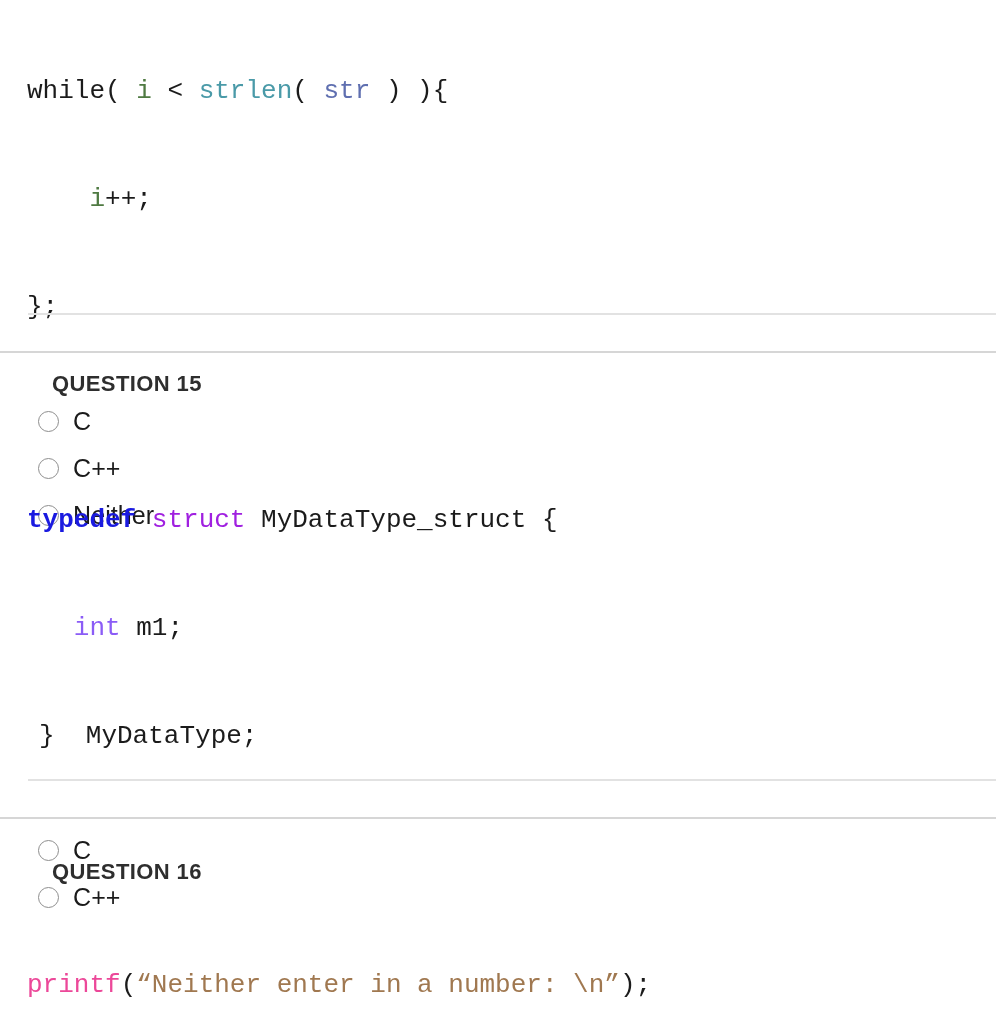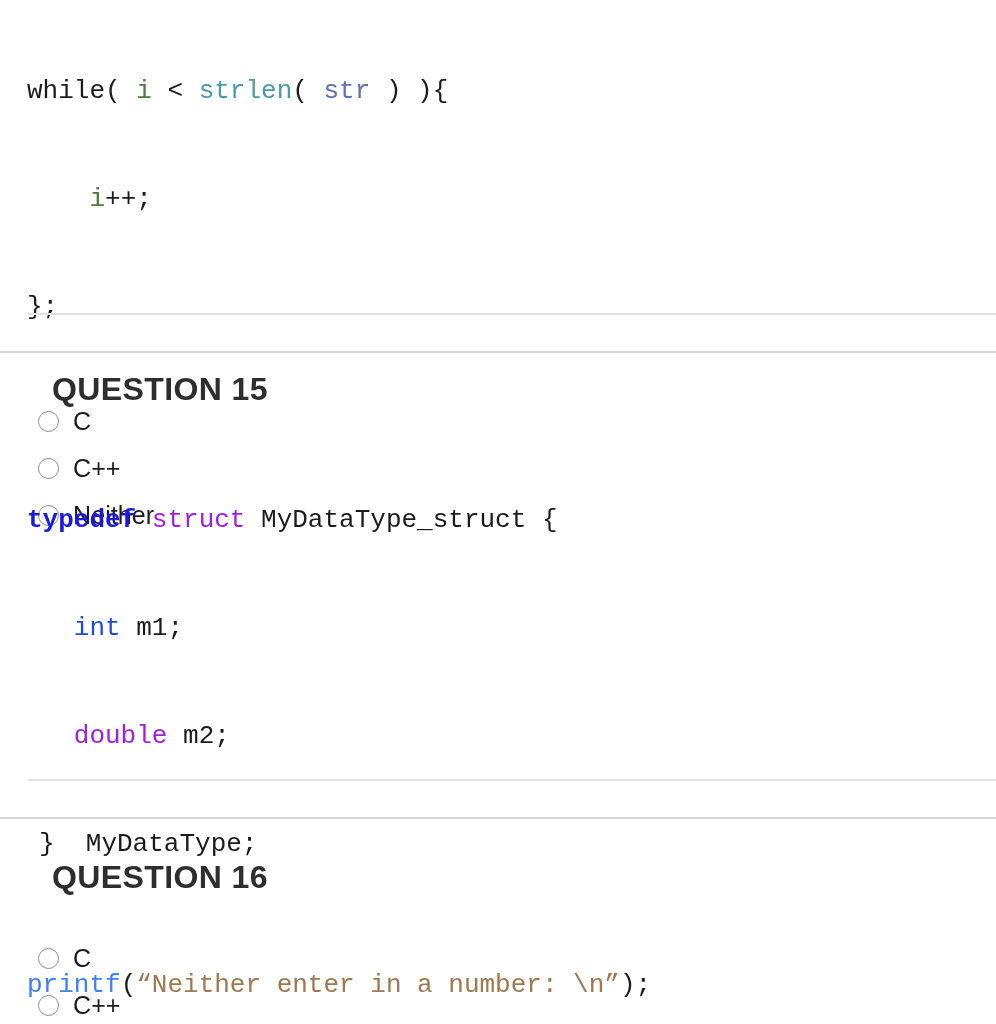--- a/index.html
+++ b/index.html
@@ -73,21 +73,21 @@
     height: 0;
     border-top: 2px solid #d6d6d6;
   }
 
   
   .q-header {
     position: absolute;
     left: 52px;
     font-family: "Liberation Sans", sans-serif;
     font-weight: bold;
-    font-size: 32px;
+    font-size: 22px;
     letter-spacing: 0.4px;
     color: #2e2e2e;
   }
 
   .block { position: absolute; left: 0; }
   .code-indent { padding-left: 27px; }
 </style>
 </head>
 <body>
 
@@ -119,22 +119,21 @@
 
   <div class="rule-inset" style="top:313px;"></div>
   <div class="rule-full" style="top:351px;"></div>
 
   <div class="q-header" style="top:371px;">QUESTION 15</div>
 
   <div class="block" style="top:430px; width:996px;">
 
     <div class="code code-indent">
       <div><span style="color: rgb(26, 26, 224); font-weight: bold;">typedef</span><span style="color: rgb(27, 27, 27);"> </span><span style="color: rgb(160, 32, 224);">struct</span><span style="color: rgb(27, 27, 27);"> MyDataType_struct {</span></div>
-      <div><span style="color: rgb(27, 27, 27);">   </span><span style="color: #1d4ed8;">int</span><span style="color: rgb(27, 27, 27);"> m1;</span></div>
-      <div><span style="color: rgb(27, 27, 27);">   </span><span style="color: rgb(160, 32, 224);">double</span><span style="color: rgb(27, 27, 27);"> m2;</span></div>
+      <div><span style="color: rgb(27, 27, 27);">   </span><span style="color: #8b5cf6;">int</span><span style="color: rgb(27, 27, 27);"> m1;</span></div>
       <div><span style="color: rgb(27, 27, 27); margin-left: 12px;">}  MyDataType;</span></div>
     </div>
 
     <div class="options" style="margin-top:1px;">
       <div class="opt-row">
         <span class="radio"></span>
         <span class="opt-label">C</span>
       </div>
       <div class="opt-row">
         <span class="radio"></span>
@@ -145,18 +144,18 @@
   </div>
 
   <div class="rule-inset" style="top:779px;"></div>
   <div class="rule-full" style="top:817px;"></div>
 
   <div class="q-header" style="top:838px;margin-top:21px;">QUESTION 16</div>
 
   <div class="block" style="top:895px; width:996px;">
 
     <div class="code code-indent">
-      <div><span style="color: #3b82f6;">printf</span><span style="color: rgb(27, 27, 27);">(</span><span style="color: rgb(160, 120, 80);">“Neither enter in a number: \n”</span><span style="color: rgb(27, 27, 27);">);</span></div>
+      <div><span style="color: #ec4899;">printf</span><span style="color: rgb(27, 27, 27);">(</span><span style="color: rgb(160, 120, 80);">“Neither enter in a number: \n”</span><span style="color: rgb(27, 27, 27);">);</span></div>
     </div>
 
   </div>
 
 </div>
 
 </body></html>

